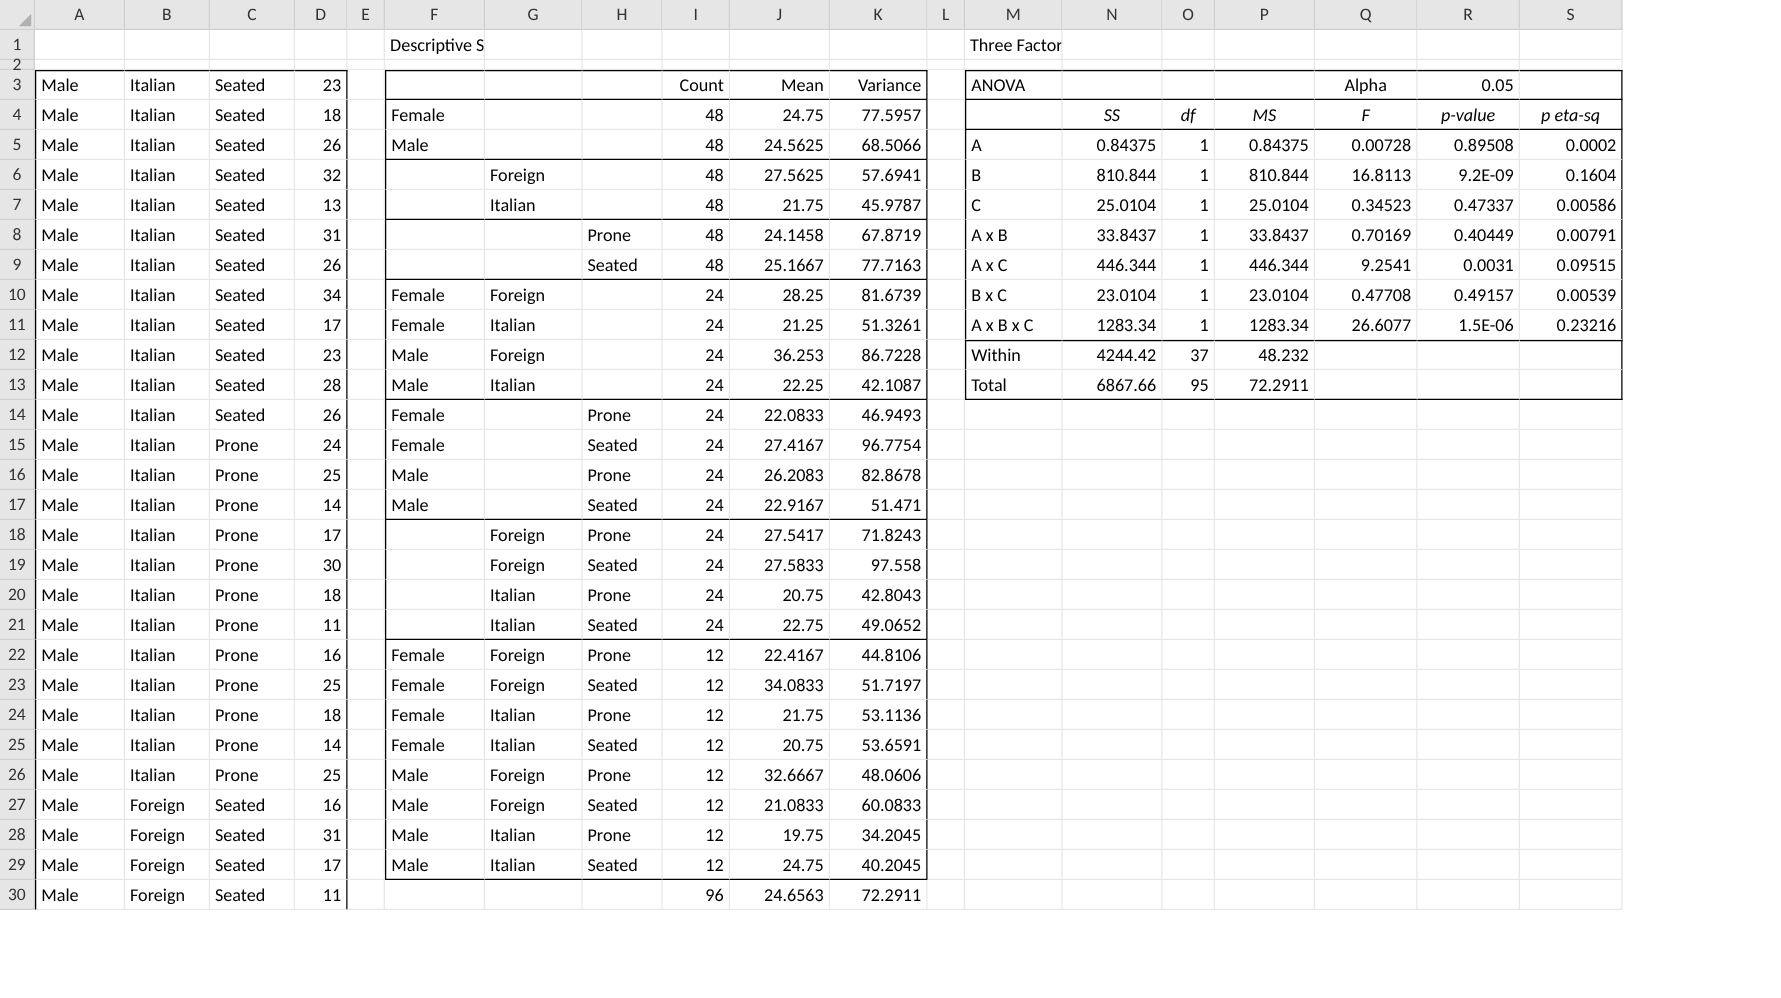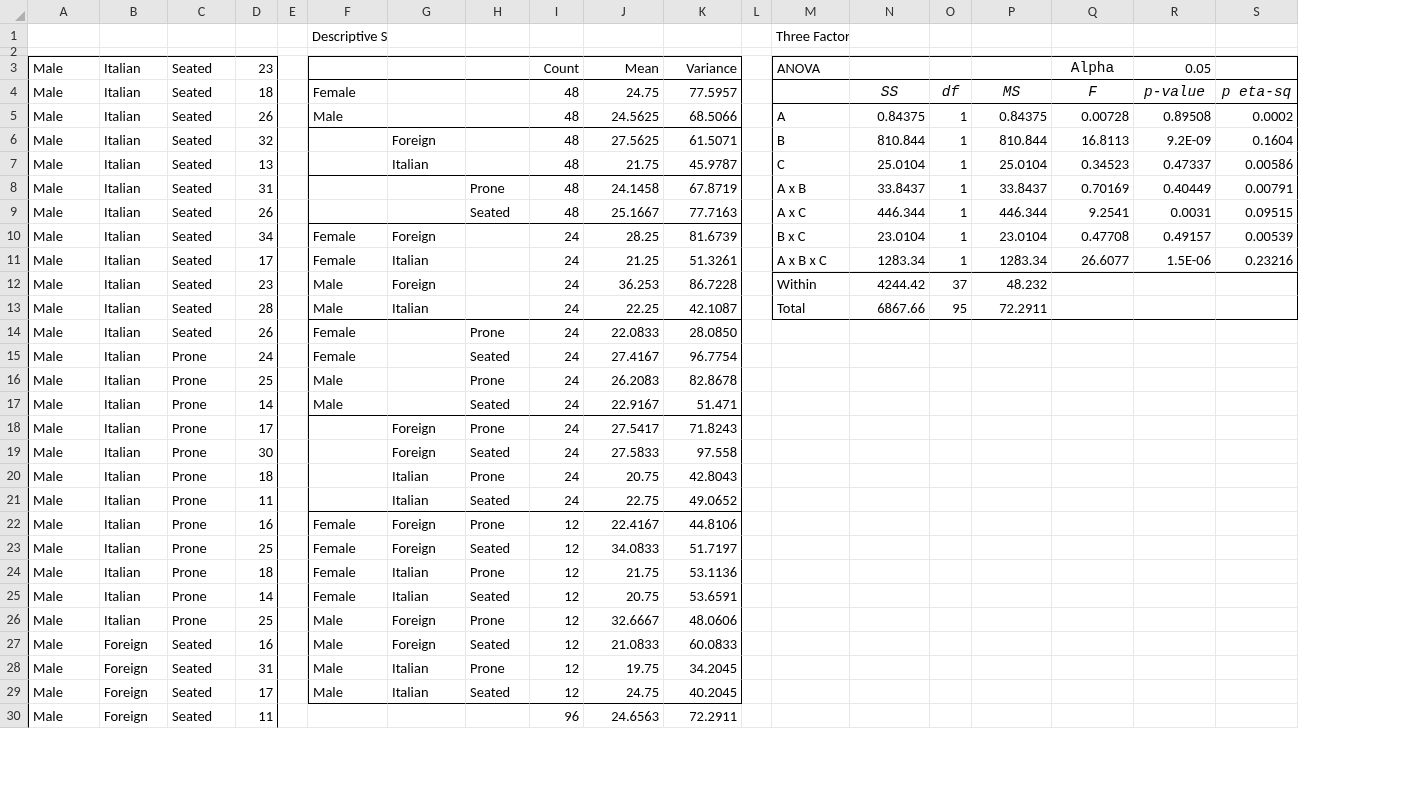--- a/index.html
+++ b/index.html
@@ -56,21 +56,21 @@
   .cell {
     border-right: 1px solid #e8e8e8;
     border-bottom: 1px solid #e8e8e8;
     padding: 0 4px;
     display: flex;
     align-items: center;
     overflow: hidden;
     white-space: nowrap;
   }
   .num { justify-content: flex-end; }
-  .ctr { justify-content: center; font-family: Liberation Mono, monospace; }
+  .ctr { justify-content: center; }
   .ital { font-style: italic; }
   
   .bt { border-top: 1px solid #000; }
   .bb { border-bottom: 1px solid #000; }
   .bl { border-left: 1px solid #000; }
   .br { border-right: 1px solid #000; }
 </style>
 </head>
 <body>
 
@@ -199,21 +199,21 @@
     <div class="cell bl">Male</div>
     <div class="cell">Italian</div>
     <div class="cell">Seated</div>
     <div class="cell num br">32</div>
     <div class="cell"></div>
     <div class="cell bl"></div>
     <div class="cell">Foreign</div>
     <div class="cell"></div>
     <div class="cell num">48</div>
     <div class="cell num">27.5625</div>
-    <div class="cell num br">61.5071</div>
+    <div class="cell num br">57.6941</div>
     <div class="cell"></div>
     <div class="cell bl">B</div>
     <div class="cell num">810.844</div>
     <div class="cell num">1</div>
     <div class="cell num">810.844</div>
     <div class="cell num">16.8113</div>
     <div class="cell num">9.2E-09</div>
     <div class="cell num br">0.1604</div>
     <div class="rowhdr">7</div>
     <div class="cell bl">Male</div>
@@ -359,21 +359,21 @@
     <div class="cell bl">Male</div>
     <div class="cell">Italian</div>
     <div class="cell">Seated</div>
     <div class="cell num br">26</div>
     <div class="cell"></div>
     <div class="cell bl">Female</div>
     <div class="cell"></div>
     <div class="cell">Prone</div>
     <div class="cell num">24</div>
     <div class="cell num">22.0833</div>
-    <div class="cell num br">28.0850</div>
+    <div class="cell num br">46.9493</div>
     <div class="cell"></div>
     <div class="cell"></div>
     <div class="cell"></div>
     <div class="cell"></div>
     <div class="cell"></div>
     <div class="cell"></div>
     <div class="cell"></div>
     <div class="cell"></div>
     <div class="rowhdr">15</div>
     <div class="cell bl">Male</div>

